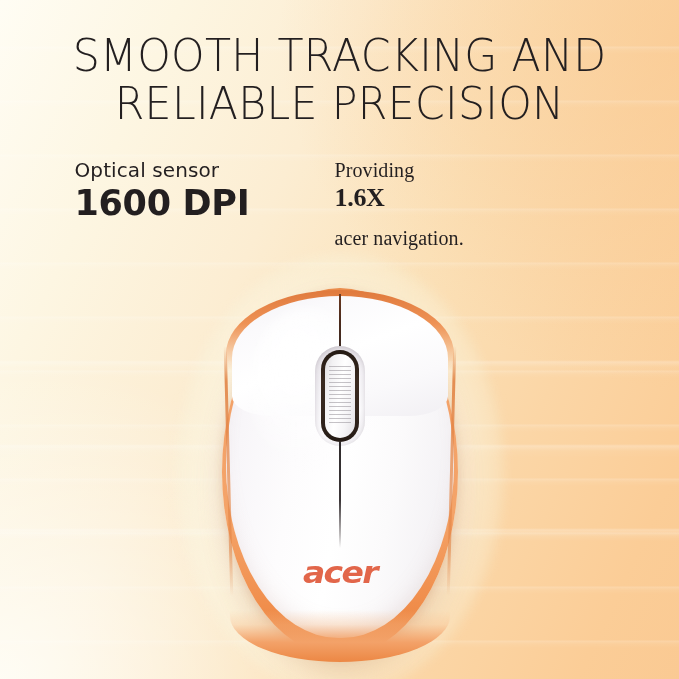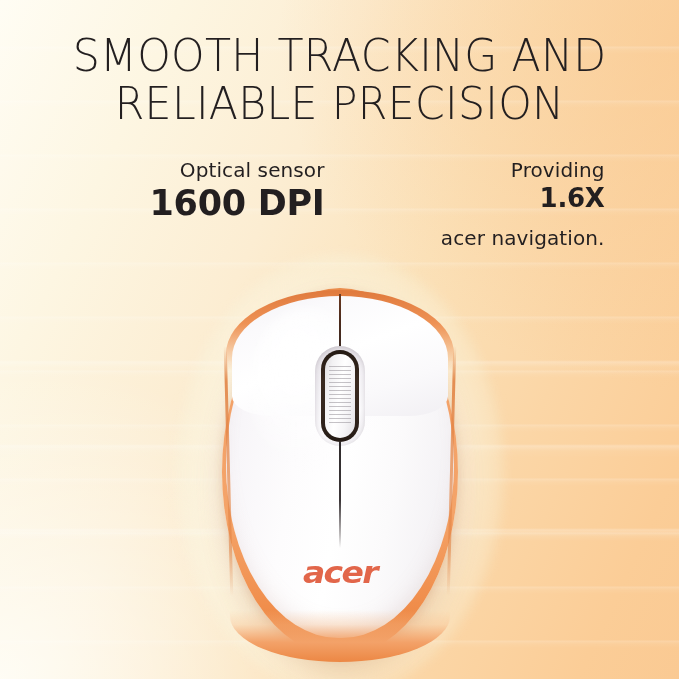--- a/index.html
+++ b/index.html
@@ -93,26 +93,26 @@
   #stats {
     position: absolute;
     top: 158px;
     left: 0;
     width: 679px;
     display: flex;
     justify-content: center;
     align-items: flex-start;
   }
   .stat {
-    text-align: right;
+    text-align: left;
     color: #231f20;
     font-family: "DejaVu Sans", "Liberation Sans", sans-serif;
   }
   .stat-left  { width: 250px; margin-right: 10px; }
-  .stat-right { width: 270px; }
+  .stat-right { width: 270px; font-family: Liberation Serif, serif; }
 
   .stat-pre, .stat-post {
     font-size: 20px;
     font-weight: 400;
     line-height: 1.22;
     letter-spacing: 0.1px;
   }
   .stat-big {
     font-size: 35px;
     font-weight: 700;

